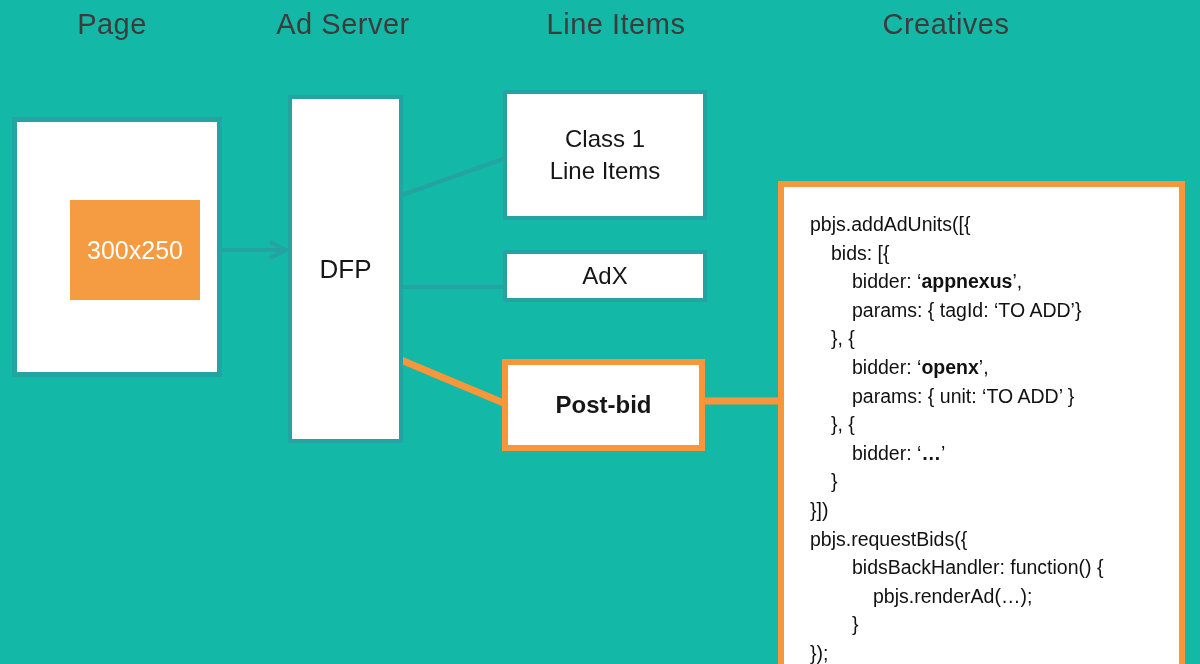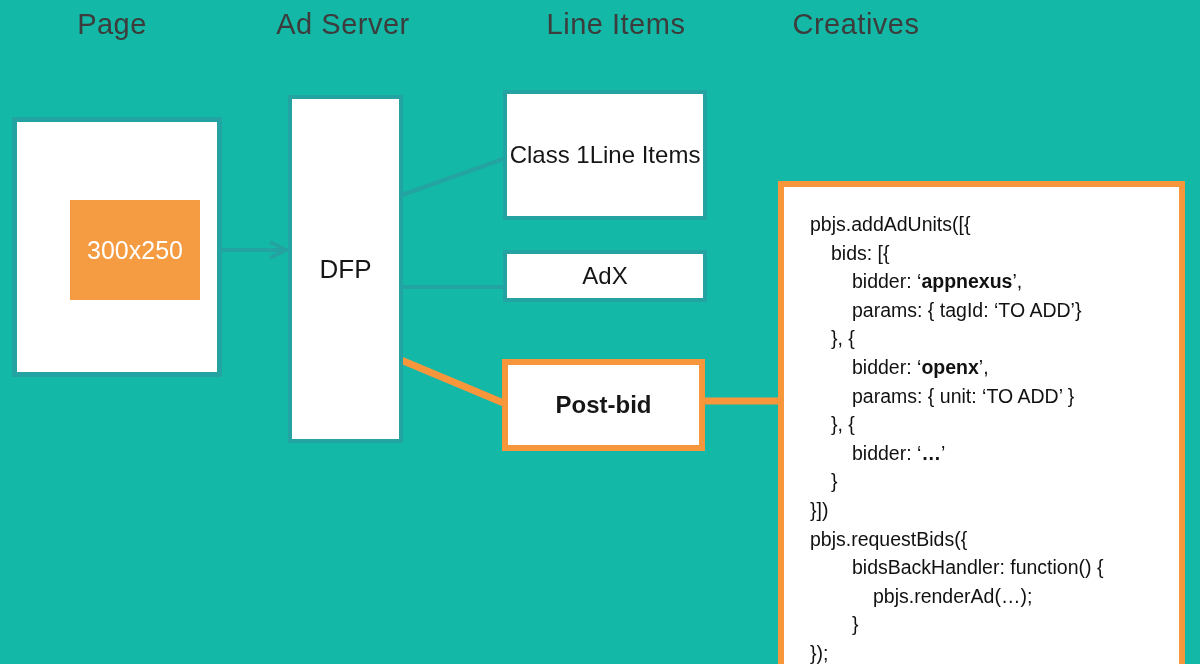--- a/index.html
+++ b/index.html
@@ -16,21 +16,21 @@
     top: 8px;
     transform: translateX(-50%);
     font-size: 29px;
     color: #3c3c3c;
     letter-spacing: 0.5px;
     white-space: nowrap;
   }
   #hdr-page      { left: 112px; }
   #hdr-adserver  { left: 343px; }
   #hdr-lineitems { left: 616px; }
-  #hdr-creatives { left: 856px; }
+  #hdr-creatives { left: 946px; }
 
   .connectors { position: absolute; left: 0; top: 0; }
 
   .box { position: absolute; background: #ffffff; box-sizing: border-box; }
 
   .page-box {
     left: 12px; top: 117px; width: 210px; height: 260px;
     border: 5px solid #23a3a1;
   }
   .ad-slot {
@@ -42,21 +42,21 @@
   }
   .dfp-box {
     left: 288px; top: 95px; width: 115px; height: 348px;
     border: 4px solid #23a3a1;
     display: flex; align-items: center; justify-content: center;
     font-size: 26px; color: #161616;
   }
   .class1-box {
     left: 503px; top: 90px; width: 204px; height: 130px;
     border: 4px solid #23a3a1;
-    display: flex; flex-direction: row; align-items: center; justify-content: center;
+    display: flex; flex-direction: column; align-items: center; justify-content: center;
     font-size: 24px; color: #161616; line-height: 32px;
   }
   .adx-box {
     left: 503px; top: 250px; width: 204px; height: 52px;
     border: 4px solid #23a3a1;
     display: flex; align-items: center; justify-content: center;
     font-size: 24px; color: #161616;
   }
   .postbid-box {
     left: 502px; top: 359px; width: 203px; height: 92px;

